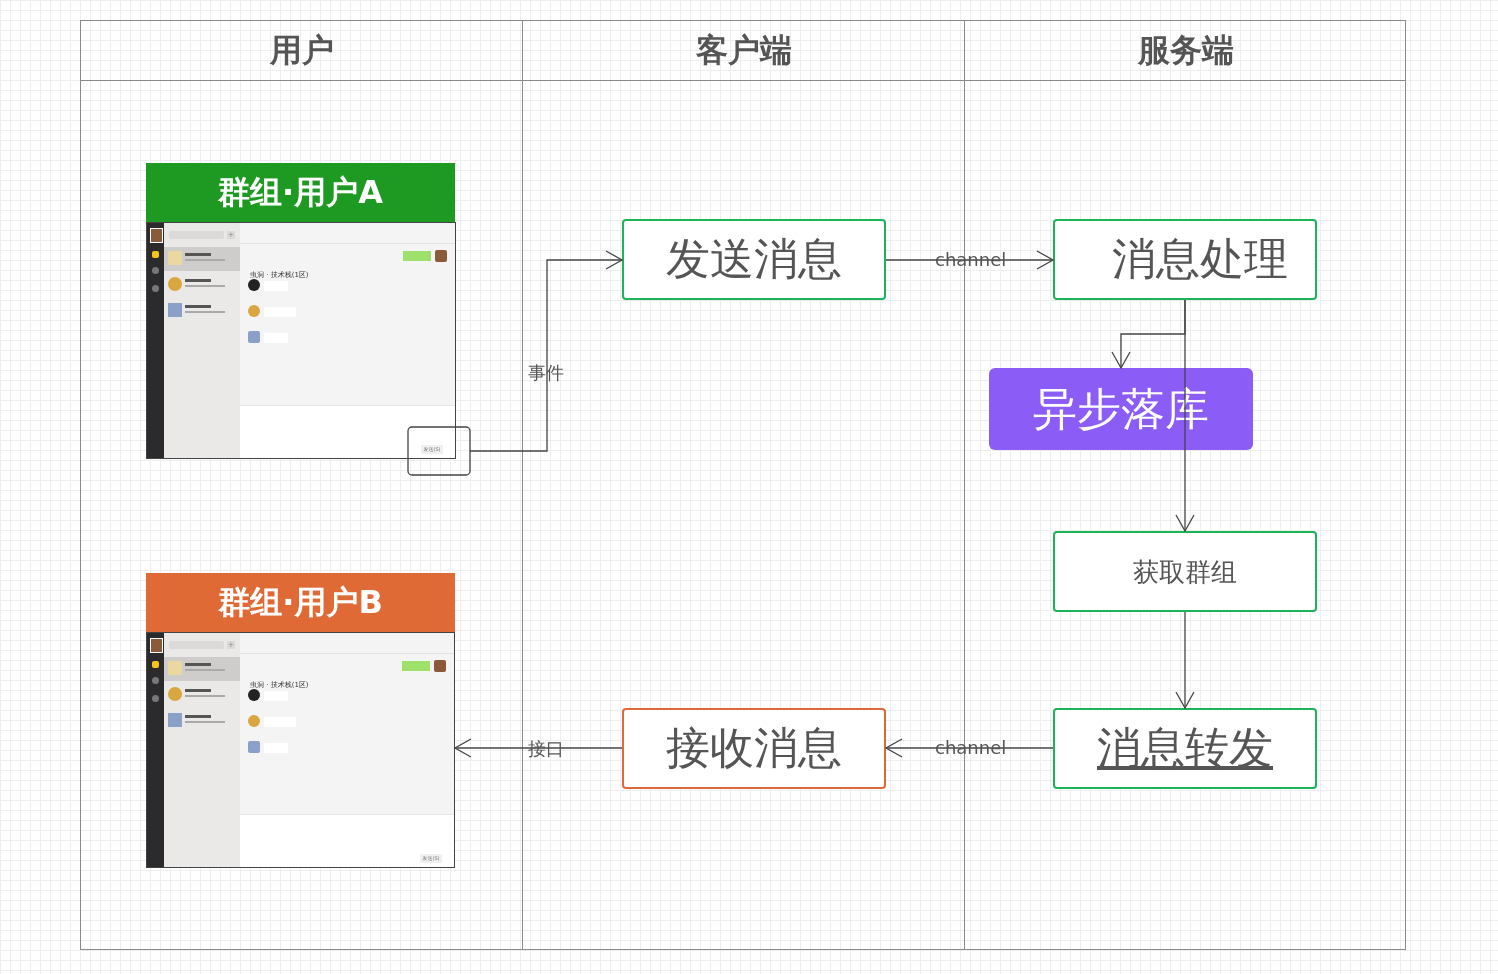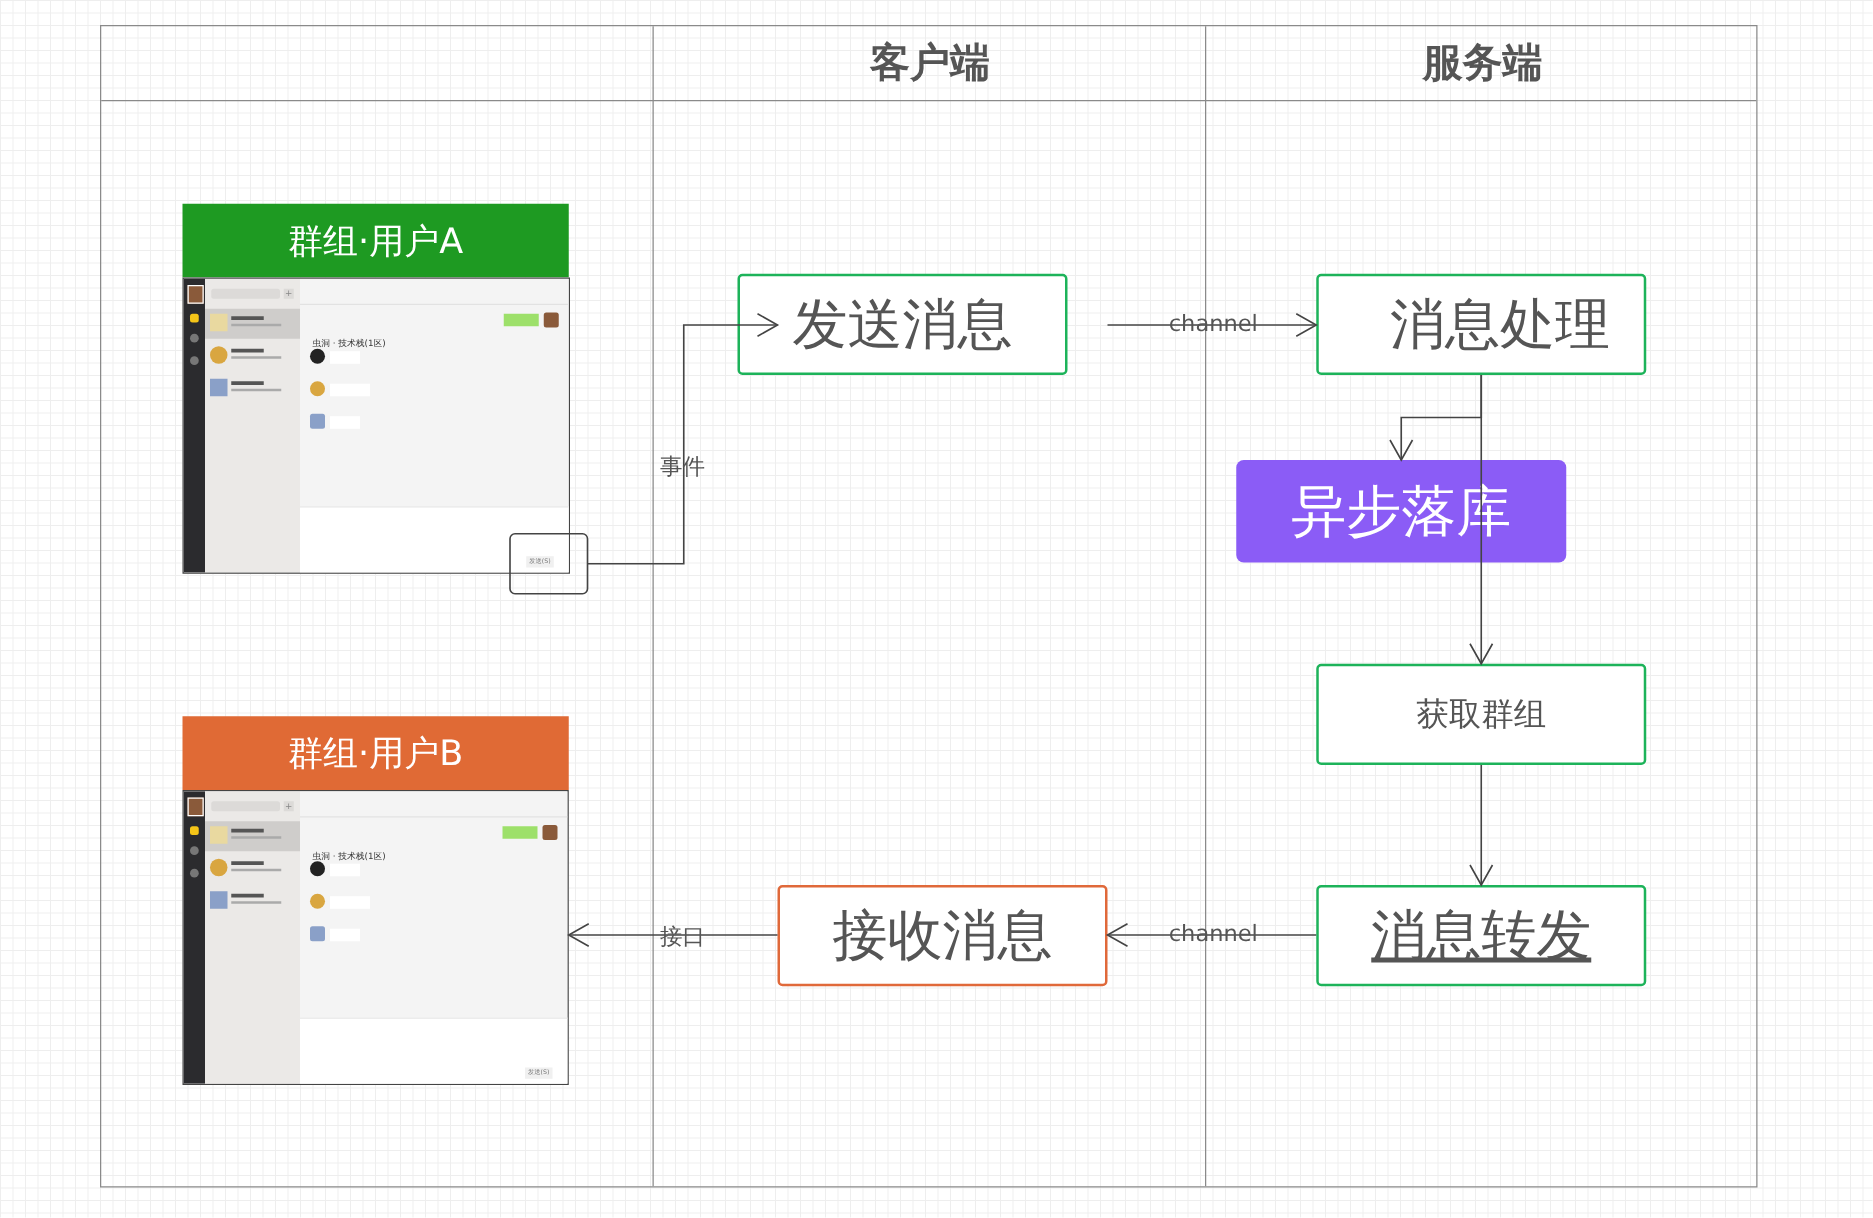--- a/index.html
+++ b/index.html
@@ -16,21 +16,21 @@
   .pool{position:absolute;left:80px;top:20px;width:1326px;height:930px;border:1px solid #8a8a8a;box-sizing:border-box;}
   .lane-header{position:absolute;top:0;height:59px;display:flex;align-items:center;justify-content:center;font-weight:bold;font-size:32px;color:#555;}
   .hline{position:absolute;left:0;right:0;top:59px;height:1px;background:#8a8a8a;}
   .vline{position:absolute;top:0;bottom:0;width:1px;background:#8a8a8a;}
   .node{position:absolute;box-sizing:border-box;display:flex;align-items:center;justify-content:center;text-align:center;color:#555;border-radius:4px;background:#fff;}
   .node.green{border:2.5px solid #1db35a;}
   .node.orange{border:2.5px solid #e0693a;}
   .node.big{font-size:44px;}
   .node.teal{background:#8b5cf6;color:#fff;border:none;font-family:"DejaVu Serif",serif;font-size:44px;}
   .node.small{font-size:26px;line-height:32px;flex-direction:column;}
-  .banner{position:absolute;color:#fff;font-size:28px;display:flex;align-items:center;justify-content:center;}
+  .banner{position:absolute;color:#fff;font-size:32px;display:flex;align-items:center;justify-content:center;font-weight:bold;}
   .shot{position:absolute;box-sizing:border-box;border:1px solid #444;background:#f4f4f4;overflow:hidden;}
   .shot .side{position:absolute;left:0;top:0;bottom:0;width:17px;background:#2b2b2e;}
   .shot .side .av{position:absolute;left:3px;top:5px;width:11px;height:13px;background:#8a5a3a;border:1px solid #fff;}
   .shot .side .ic{position:absolute;left:5px;width:7px;height:7px;border-radius:50%;}
   .shot .list{position:absolute;left:17px;top:0;bottom:0;width:76px;background:#ebe9e7;}
   .shot .search{position:absolute;left:5px;top:8px;width:55px;height:8px;background:#dcdad8;border-radius:2px;}
   .shot .plus{position:absolute;left:63px;top:8px;width:8px;height:8px;background:#dcdad8;font-size:7px;color:#888;line-height:8px;text-align:center;}
   .shot .item{position:absolute;left:0;width:76px;height:24px;}
   .shot .item.sel{background:#cfcdcb;}
   .shot .item .ia{position:absolute;left:4px;top:4px;width:14px;height:14px;}
@@ -44,20 +44,21 @@
   .shot .msg{position:absolute;height:10px;background:#fff;}
   .shot .msg.me{background:#9de06a;}
   .shot .mav{position:absolute;width:12px;height:12px;border-radius:2px;}
   svg.arrows{position:absolute;left:0;top:0;width:1498px;height:974px;pointer-events:none;}
   .elabel{position:absolute;font-size:18px;color:#555;background:transparent;white-space:nowrap;}
 </style>
 </head>
 <body>
 
 <div class="pool">
+  <div class="lane-header" style="left:0;width:442px;">用户</div>
   <div class="lane-header" style="left:884px;width:442px;">服务端</div>
   <div class="lane-header" style="left:442px;width:442px;">客户端</div>
   <div class="hline"></div>
   <div class="vline" style="left:441px;"></div>
   <div class="vline" style="left:883px;"></div>
 </div>
 
 <div class="banner" style="left:146px;top:163px;width:309px;height:59px;background:#1e9a22;">群组·用户A</div>
 <div class="shot" style="left:146px;top:222px;width:310px;height:237px;">
   <div class="side">
@@ -139,21 +140,21 @@
     <div class="mav" style="left:8px;top:82px;background:#d9a640;border-radius:50%;"></div>
     <div class="msg" style="left:24px;top:84px;width:32px;"></div>
     <div class="mav" style="left:8px;top:108px;background:#8aa0c8;"></div>
     <div class="msg" style="left:24px;top:110px;width:24px;"></div>
     <div class="input">
       <div class="sendbtn">发送(S)</div>
     </div>
   </div>
 </div>
 
-<div class="node green big" style="left:590px;top:219px;width:264px;height:81px;">发送消息</div>
+<div class="node green big" style="left:622px;top:219px;width:264px;height:81px;">发送消息</div>
 <div class="node orange big" style="left:622px;top:708px;width:264px;height:81px;">接收消息</div>
 <div class="node green big" style="left:1053px;top:219px;width:264px;height:81px;padding-left:30px;">消息处理</div>
 <div class="node teal" style="left:989px;top:368px;width:264px;height:82px;border-radius:6px;">异步落库</div>
 <div class="node green small" style="left:1053px;top:531px;width:264px;height:81px;">
   <span>获取群组</span>
 </div>
 <div class="node green big" style="left:1053px;top:708px;width:264px;height:81px;text-decoration:underline;">消息转发</div>
 
 <svg class="arrows">
   <g stroke="#444" stroke-width="1.3" fill="none">

